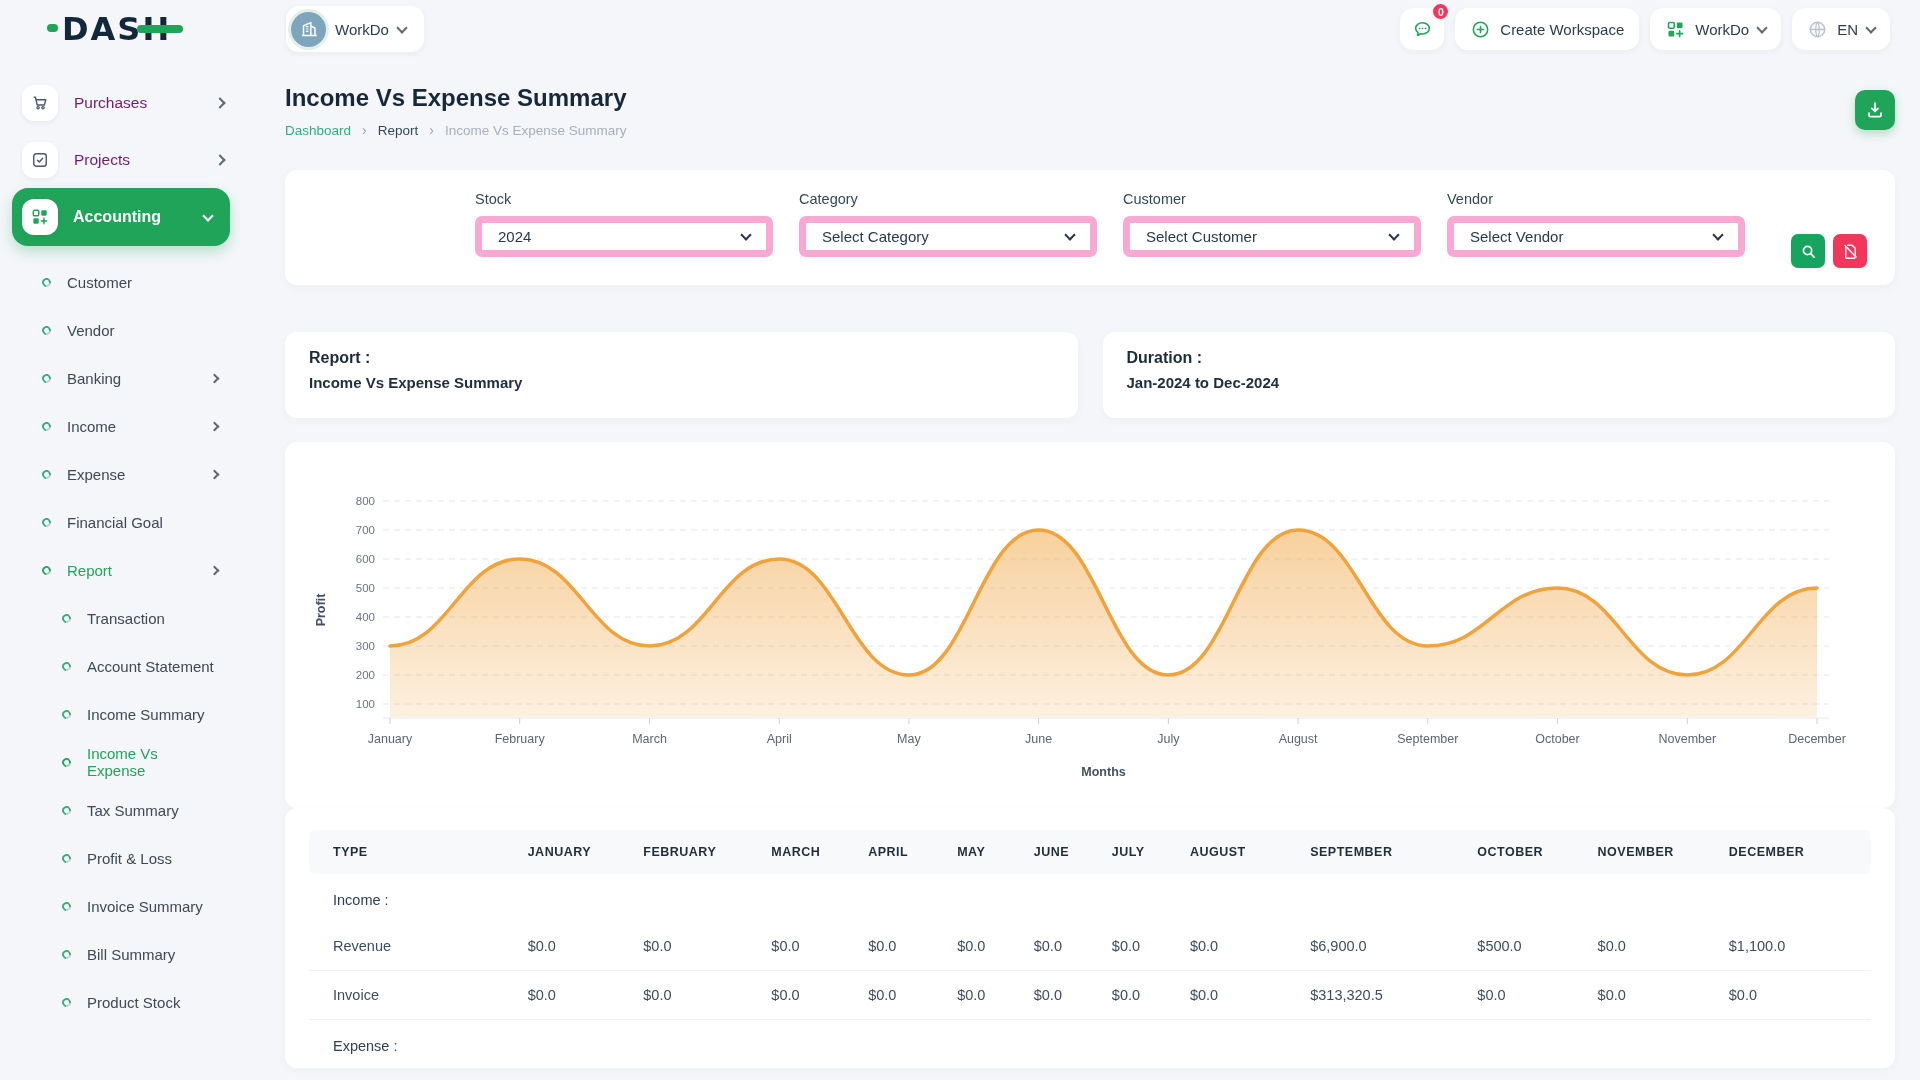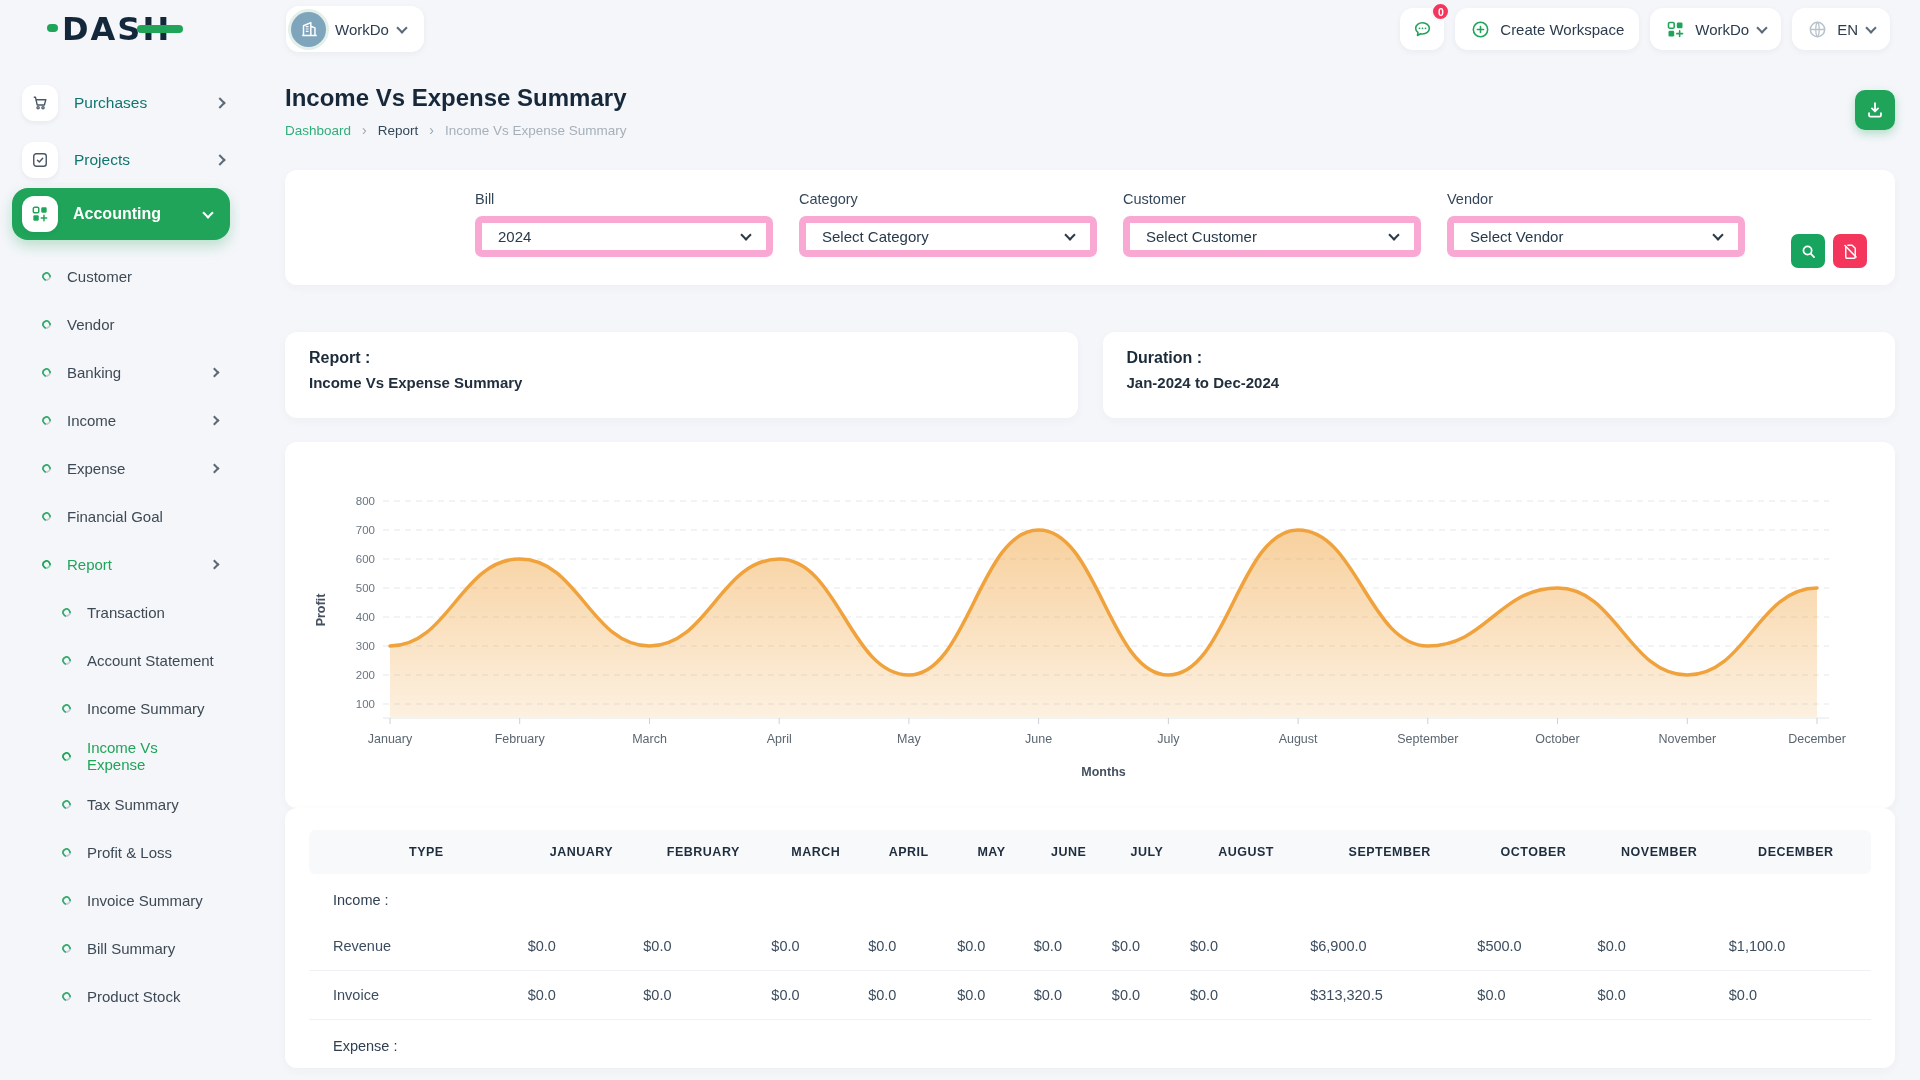--- a/index.html
+++ b/index.html
@@ -36,23 +36,23 @@
   .chev.down  { transform:rotate(45deg); margin-top:-3px; }
   .chev.white { border-color:#fff; }
   .chev.sm { width:7px; height:7px; }
   
   .shell { display:flex; height:1022px; overflow:hidden; }
   .sidebar { width:240px; flex:none; padding:16px 0 0 0; overflow:hidden; }
   .side-item { height:57px; display:flex; align-items:center; gap:16px; padding:0 16px 0 22px; cursor:pointer; }
   .chip { width:36px; height:36px; border-radius:12px; background:#fff; display:flex; align-items:center; justify-content:center;
           box-shadow:0 2px 5px rgba(25,39,60,0.06); flex:none; }
   .chip svg { width:20px; height:20px; }
-  .slabel { font-size:15.5px; color:#0f766e; font-weight:500; }
+  .slabel { font-size:15.5px; color:#701a75; font-weight:500; }
   .side-item .chev, .sub-item .chev { margin-left:auto; }
-  .acct { height:52px; margin:0 10px 12px 12px; border-radius:16px; background:#1fa45a; display:flex; align-items:center; gap:15px;
+  .acct { height:58px; margin:0 10px 12px 12px; border-radius:16px; background:#1fa45a; display:flex; align-items:center; gap:15px;
           padding:0 18px 0 10px; box-shadow:0 6px 14px rgba(31,164,90,0.28); cursor:pointer; }
   .acct .slabel { color:#fff; font-weight:bold; font-size:16px; }
   .acct .chev { margin-left:auto; }
   .sub-item { height:48px; display:flex; align-items:center; gap:16px; padding:0 22px 0 42px; cursor:pointer; }
   .sub-item .slabel { font-size:15px; font-weight:400; color:#3d4954; }
   .sub-item.lvl3 { padding-left:62px; }
   .sub-item.active .slabel { color:#1fa45a; }
   .bullet { width:9px; height:9px; border-radius:50%; border:2px solid #35ab6d; border-bottom-color:#c2ccd4; transform:rotate(-35deg); flex:none; }
   .sub-item.active .bullet { border-color:#1fa45a; border-bottom-color:#8ed4ae; }
   
@@ -83,21 +83,21 @@
   
   .sum-row { display:flex; gap:25px; margin-bottom:24px; }
   .sum-card { flex:1; height:86px; padding:17px 24px; }
   .sum-title { font-size:16px; font-weight:bold; color:#1b2b3a; margin-bottom:7px; }
   .sum-value { font-size:15px; font-weight:bold; color:#22303e; }
   
   .chart-card { height:366px; padding:18px 20px 0 20px; }
   
   .table-card { padding:22px 24px 0 24px; }
   table { width:100%; border-collapse:collapse; }
-  thead th { background:#f7f9fb; text-align:center; font-size:12.5px; font-weight:bold; color:#1f2d3d; letter-spacing:0.5px;
+  thead th { background:#f7f9fb; text-align:left; font-size:12.5px; font-weight:bold; color:#1f2d3d; letter-spacing:0.5px;
              padding:15px 8px 15px 0; }
   thead th:first-child { padding-left:24px; border-top-left-radius:6px; border-bottom-left-radius:6px; }
   thead th:last-child { border-top-right-radius:6px; border-bottom-right-radius:6px; }
   tbody td { font-size:14.5px; color:#3c4d5f; padding:16px 8px 16px 0; border-bottom:1px solid #eef1f5; }
   tbody td:first-child { padding-left:24px; }
   tbody tr.sec td { border-bottom:none; padding-top:18px; padding-bottom:14px; color:#2f4054; }
 </style>
 </head>
 <body>
 
@@ -300,21 +300,21 @@
           <svg viewBox="0 0 24 24">
               <path d="M12 4.5v9M8.7 10.2l3.3 3.3 3.3-3.3" fill="none" stroke="#fff" stroke-width="2" stroke-linecap="round" stroke-linejoin="round"></path>
               <path d="M5.5 15.5v2.2c0 .9.7 1.6 1.6 1.6h9.8c.9 0 1.6-.7 1.6-1.6v-2.2" fill="none" stroke="#fff" stroke-width="2" stroke-linecap="round"></path>
             </svg>
         </span>
       </button>
     </div>
 
     <section class="card filter-card">
       <div class="fgroup">
-        <span class="flabel">Bill</span>
+        <span class="flabel">Stock</span>
         <div class="select">
           <span>2024</span>
           <span class="chev down"></span>
         </div>
       </div>
       <div class="fgroup">
         <span class="flabel">Category</span>
         <div class="select">
           <span>Select Category</span>
           <span class="chev down"></span>

